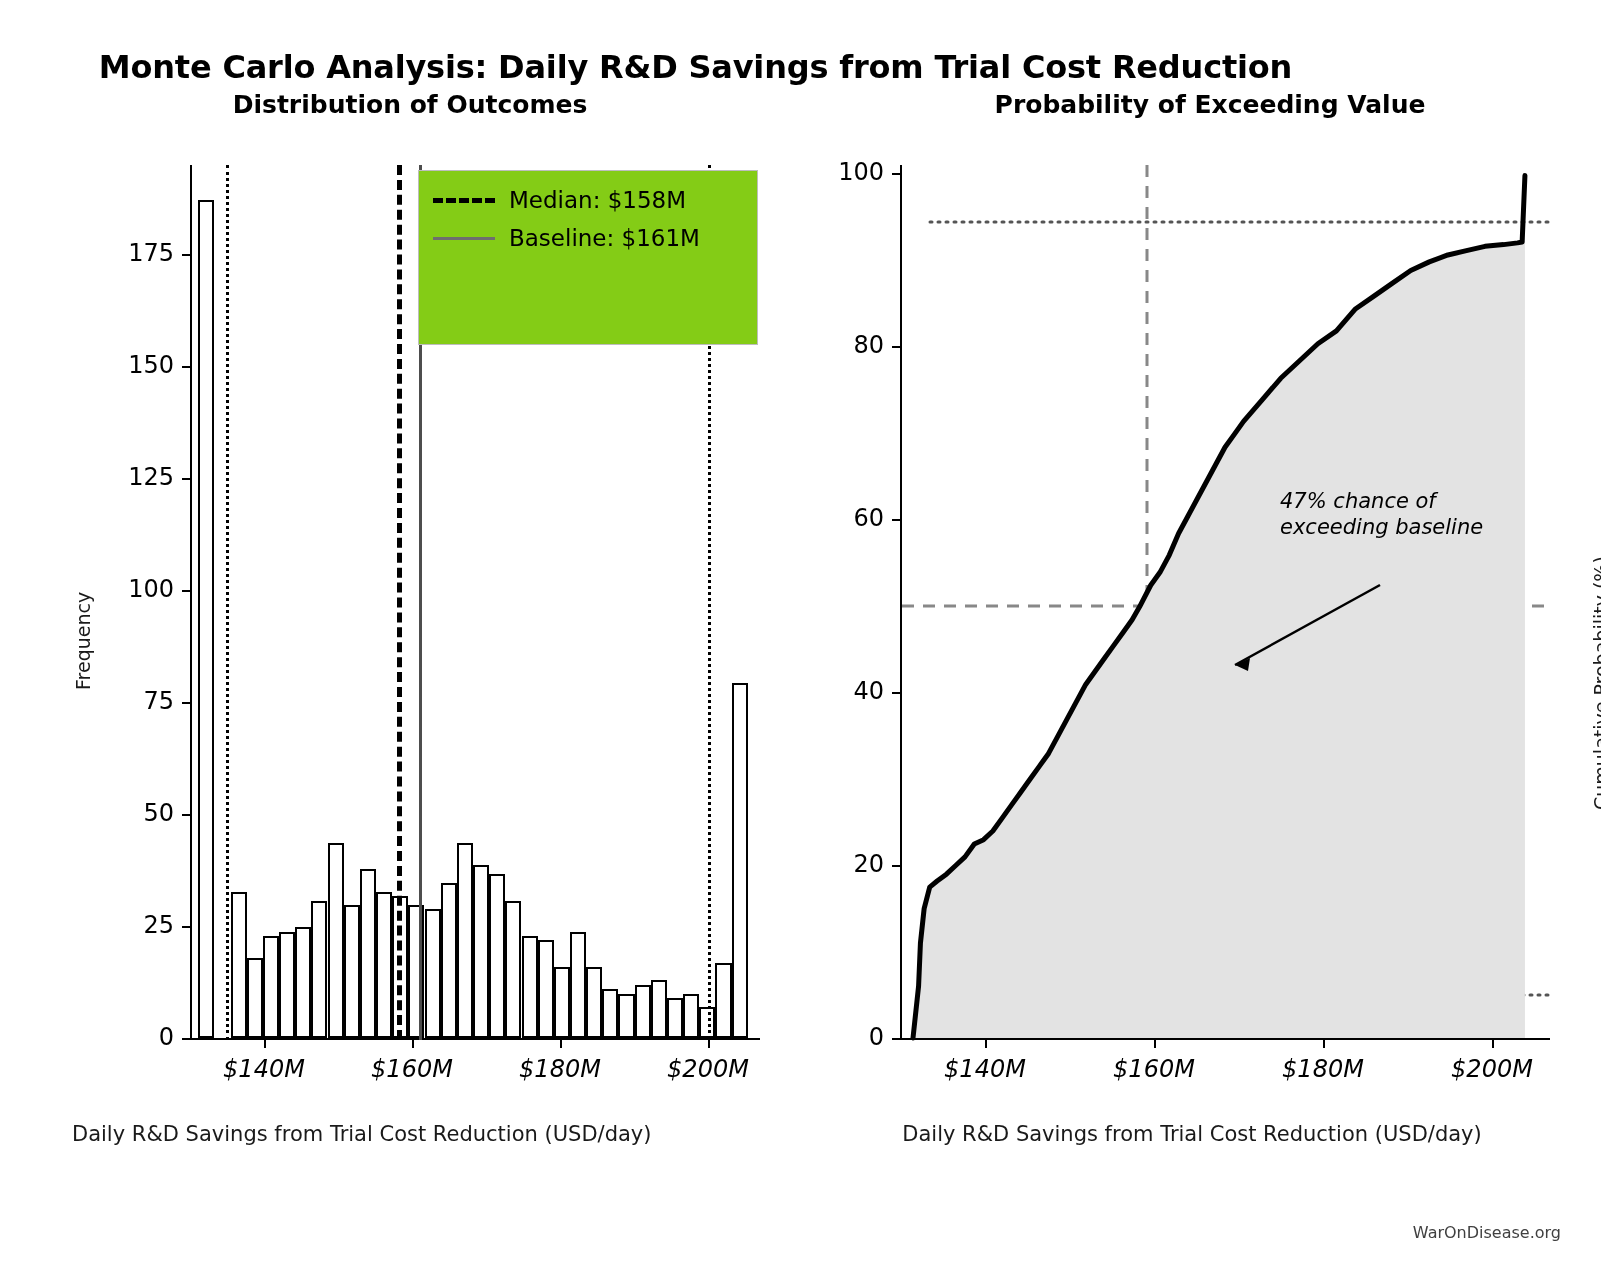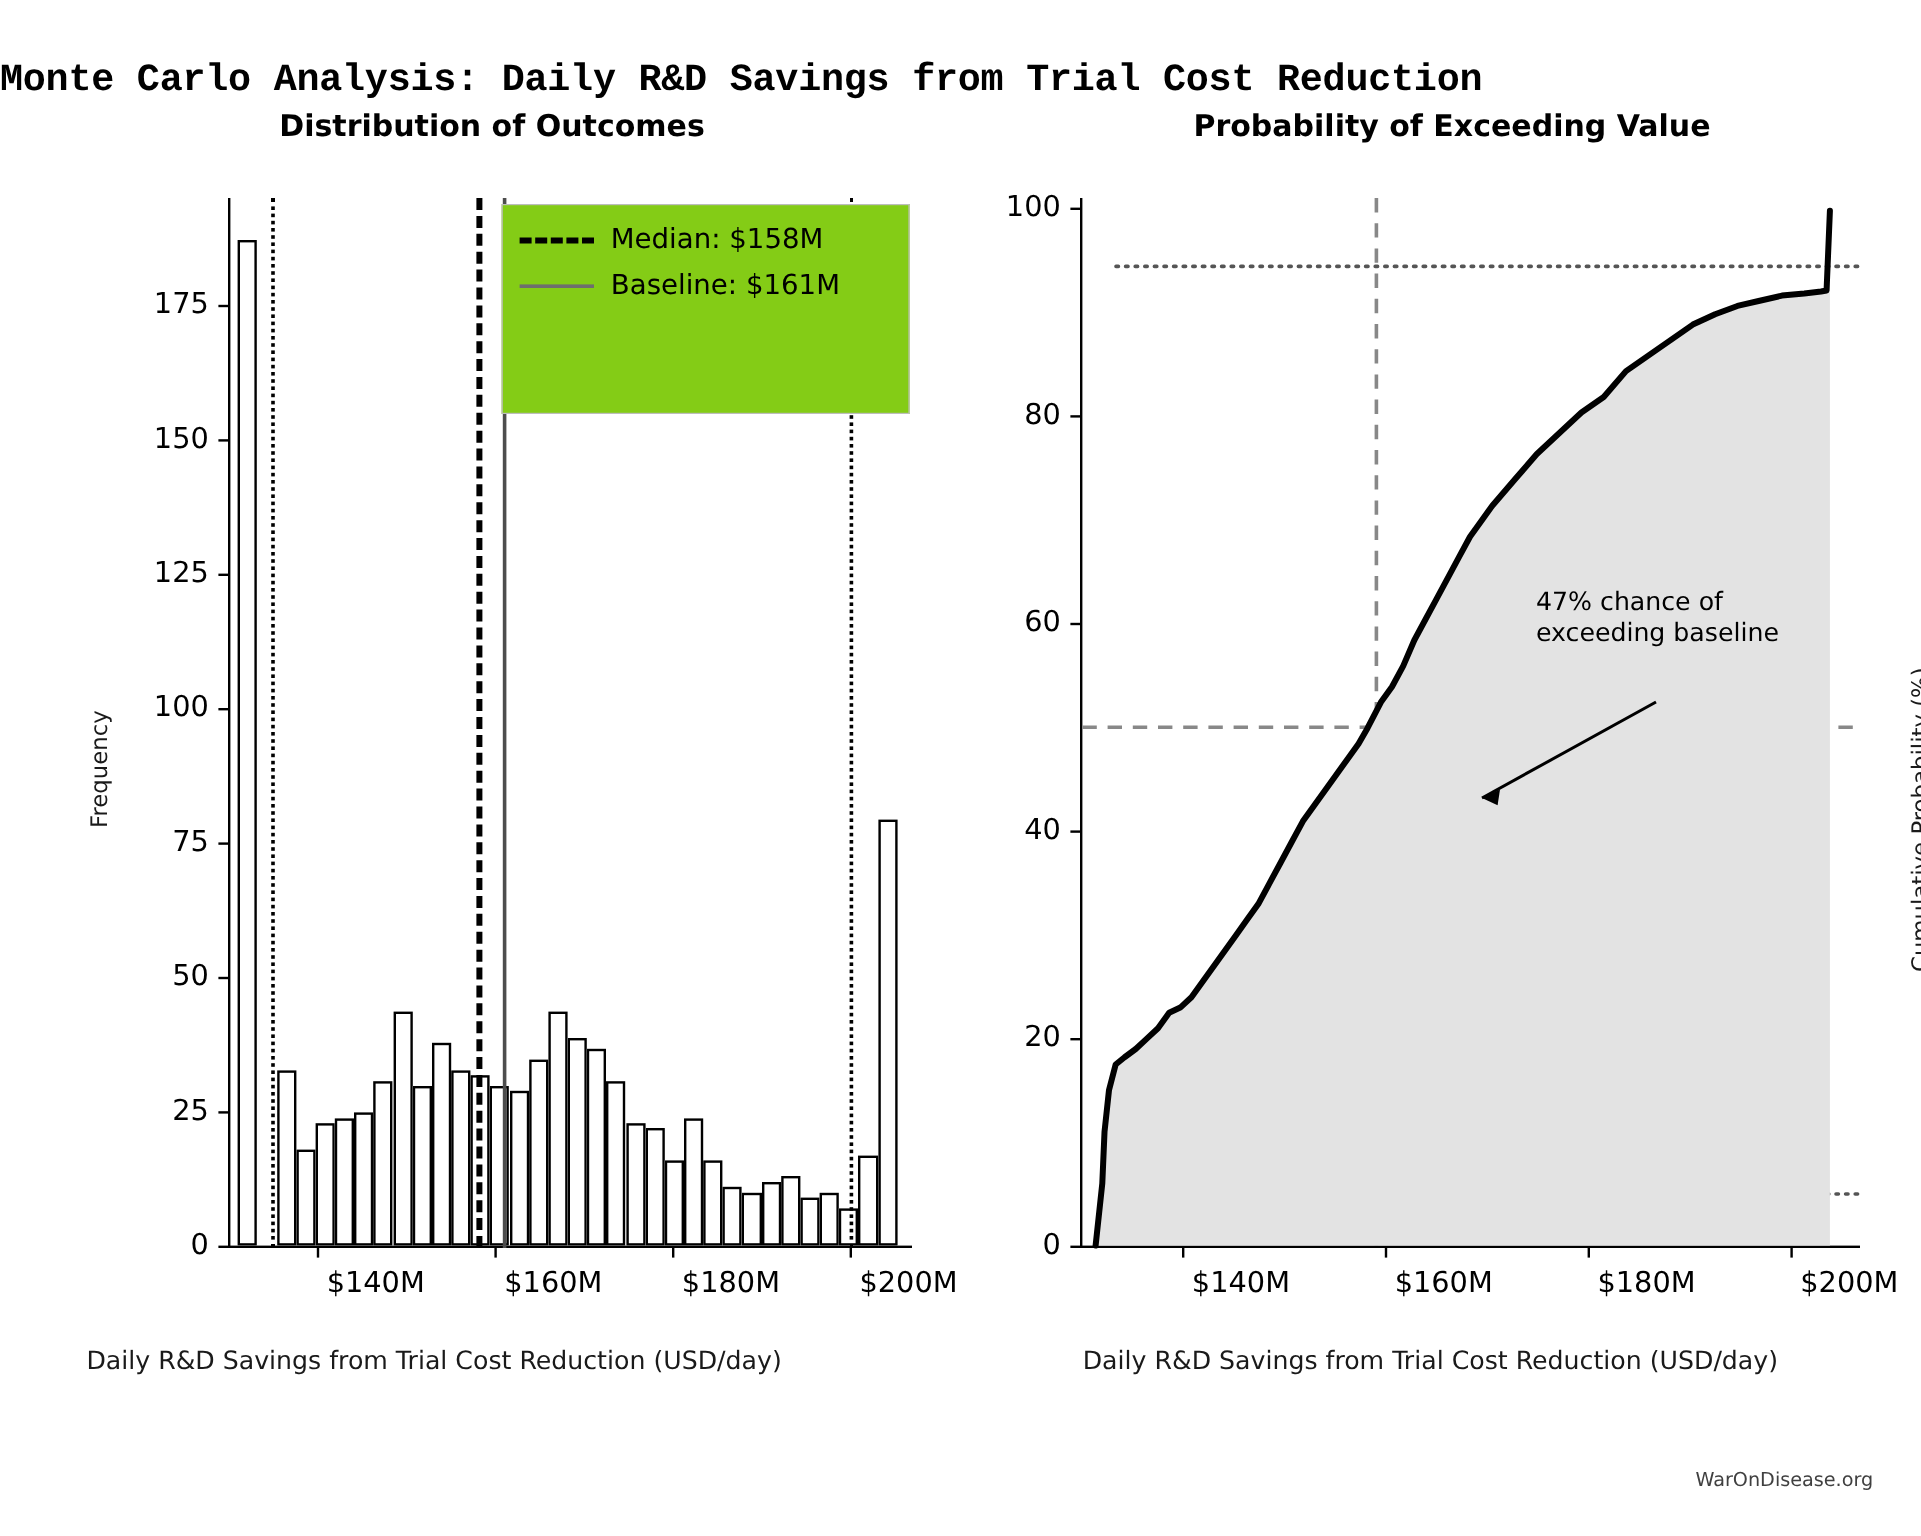--- a/index.html
+++ b/index.html
@@ -17,24 +17,24 @@
   }
   #root {
     position: absolute;
     inset: 0;
   }
   .suptitle {
     position: absolute;
     top: 48px;
     left: 0;
     width: 1391px;
+    text-align: center;
     font-size: 32px;
     font-weight: bold;
     letter-spacing: -0.2px;
-    font-family: Liberation Mono, monospace;
   }
   .panel {
     position: absolute;
   }
   .panel-title {
     position: absolute;
     text-align: center;
     font-size: 25px;
     font-weight: bold;
   }
@@ -51,21 +51,22 @@
   }
   .tick-label {
     position: absolute;
     font-size: 24px;
     white-space: nowrap;
   }
   .tick-label.y {
     text-align: right;
   }
   .tick-label.x {
-    text-align: right;
+    text-align: center;
+    font-style: italic;
   }
   .plotarea {
     position: absolute;
     overflow: visible;
   }
   .spine {
     position: absolute;
     background: #000000;
   }
   .tickmark {
@@ -280,18 +281,18 @@
     <div class="tick-label y" style="left:10px;top:331px;width:74px;">80</div>
     <div class="tick-label y" style="left:10px;top:158px;width:74px;">100</div>
 
     <div class="tick-label x" style="left:95px;top:1055px;width:180px;">$140M</div>
     <div class="tick-label x" style="left:264px;top:1055px;width:180px;">$160M</div>
     <div class="tick-label x" style="left:433px;top:1055px;width:180px;">$180M</div>
     <div class="tick-label x" style="left:602px;top:1055px;width:180px;">$200M</div>
 
     <div class="axis-label" style="left:-18px;top:1122px;width:820px;text-align:center;">Daily R&amp;D Savings from Trial Cost Reduction (USD/day)</div>
 
-    <div class="annot" style="left:480px;top:488px;">47% chance of
+    <div class="annot" style="left:480px;top:488px;font-style:italic;">47% chance of
 exceeding baseline</div>
   </div>
 
   <div class="watermark">WarOnDisease.org</div>
 </div>
 
 </body></html>

